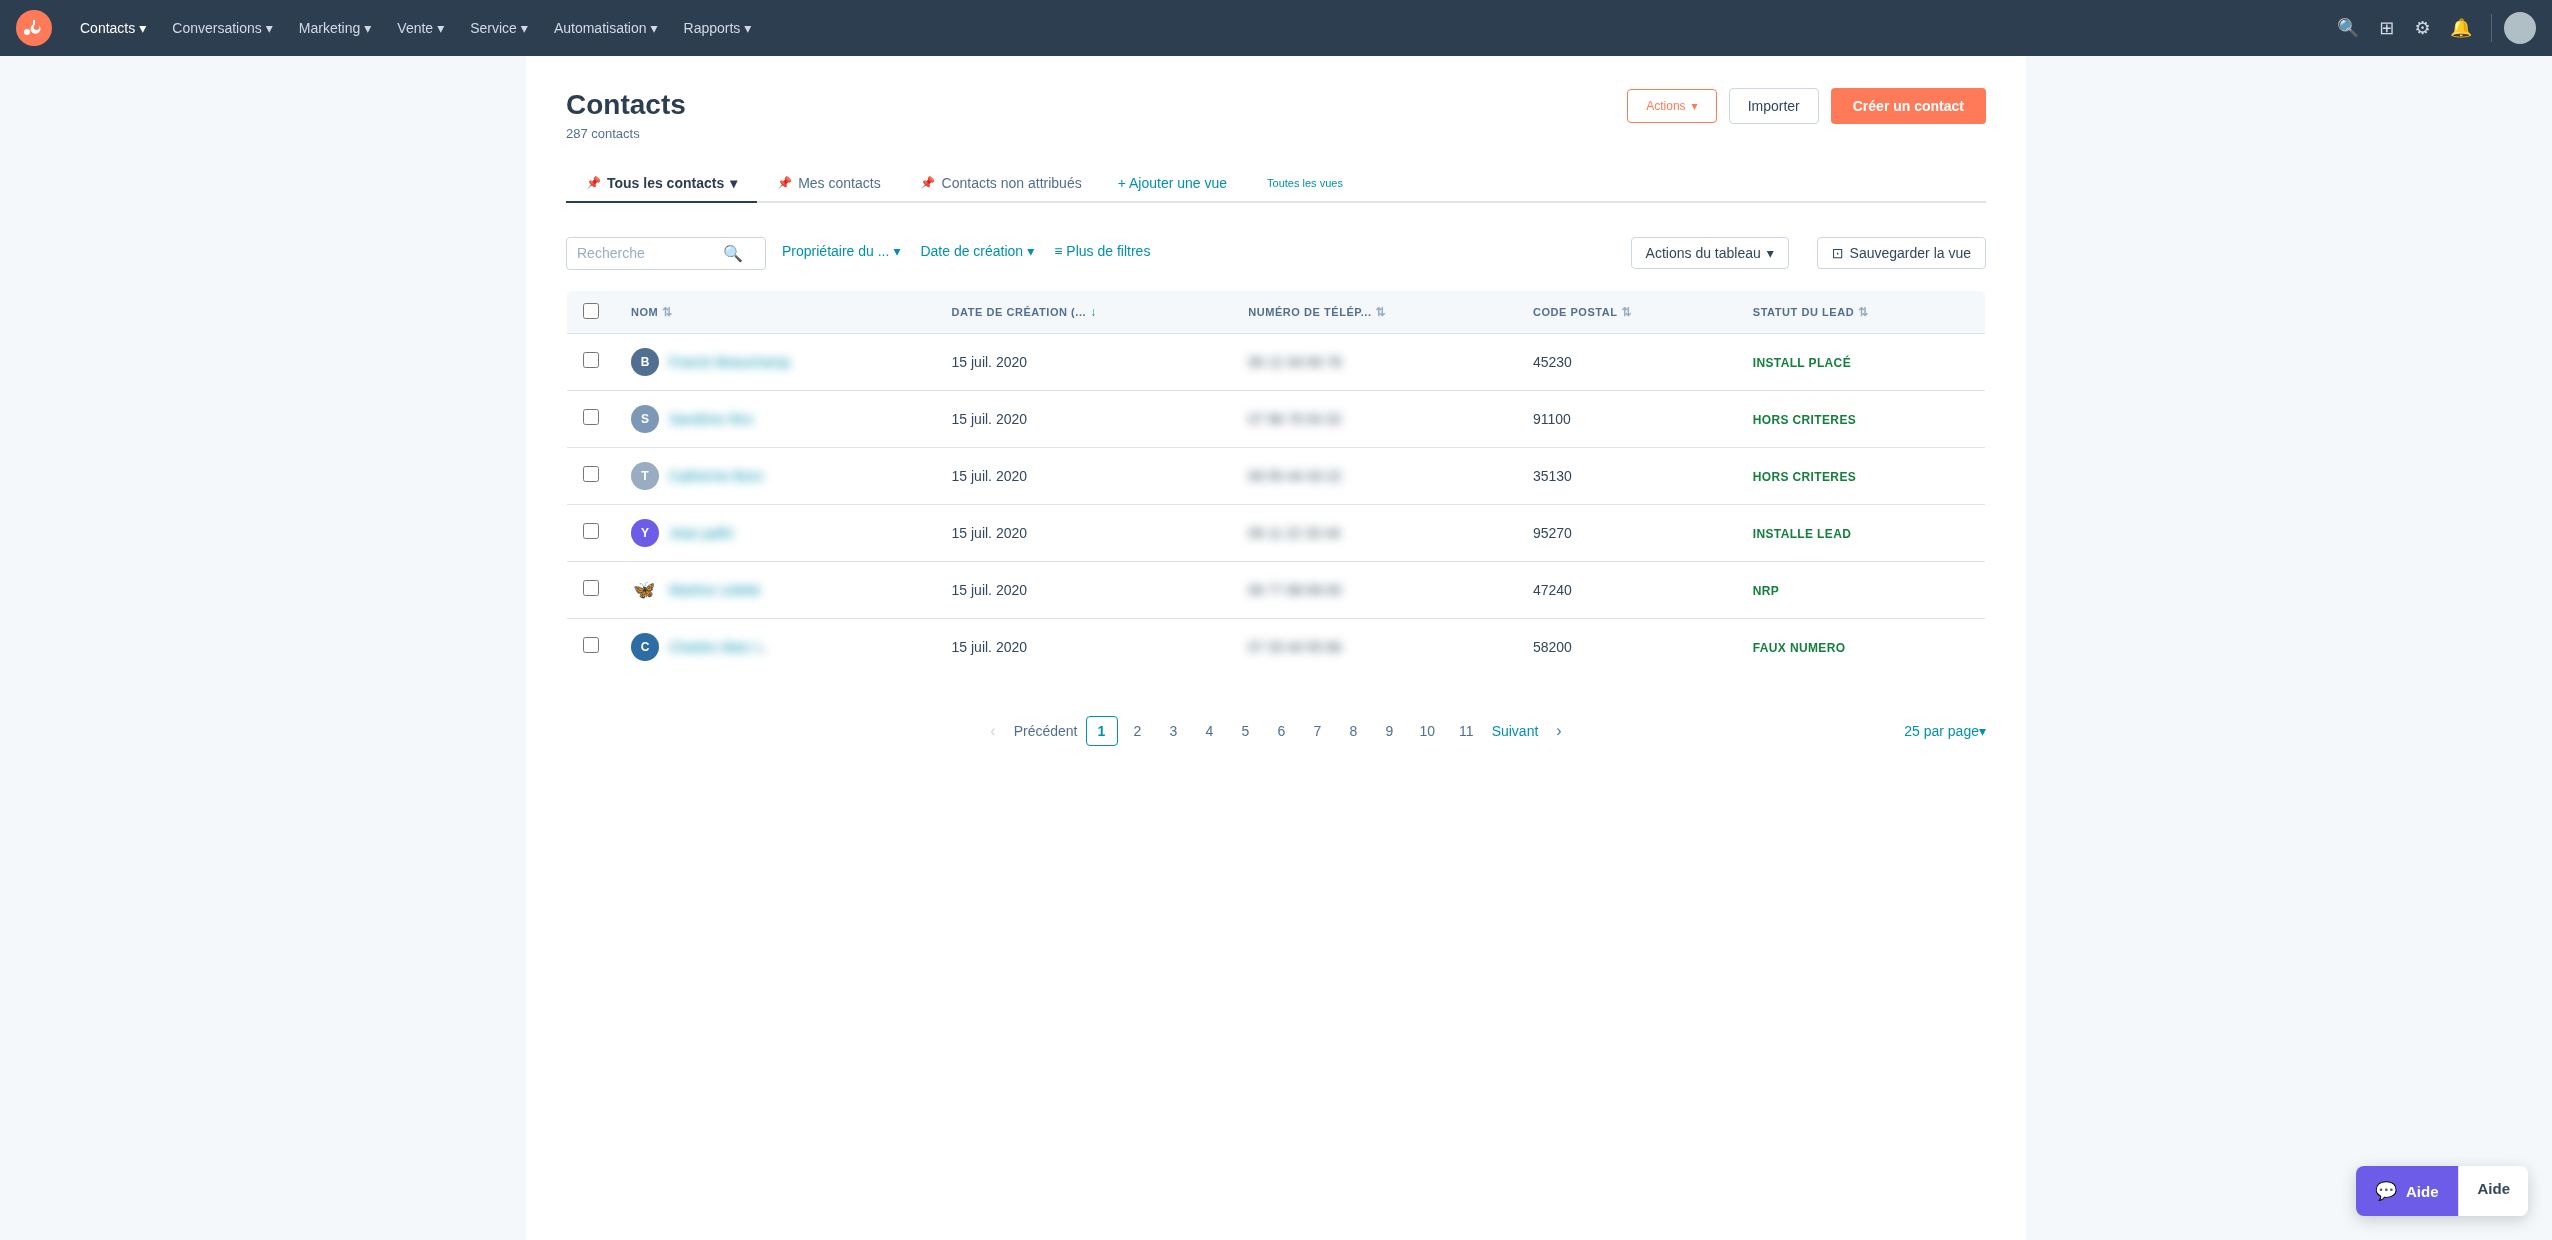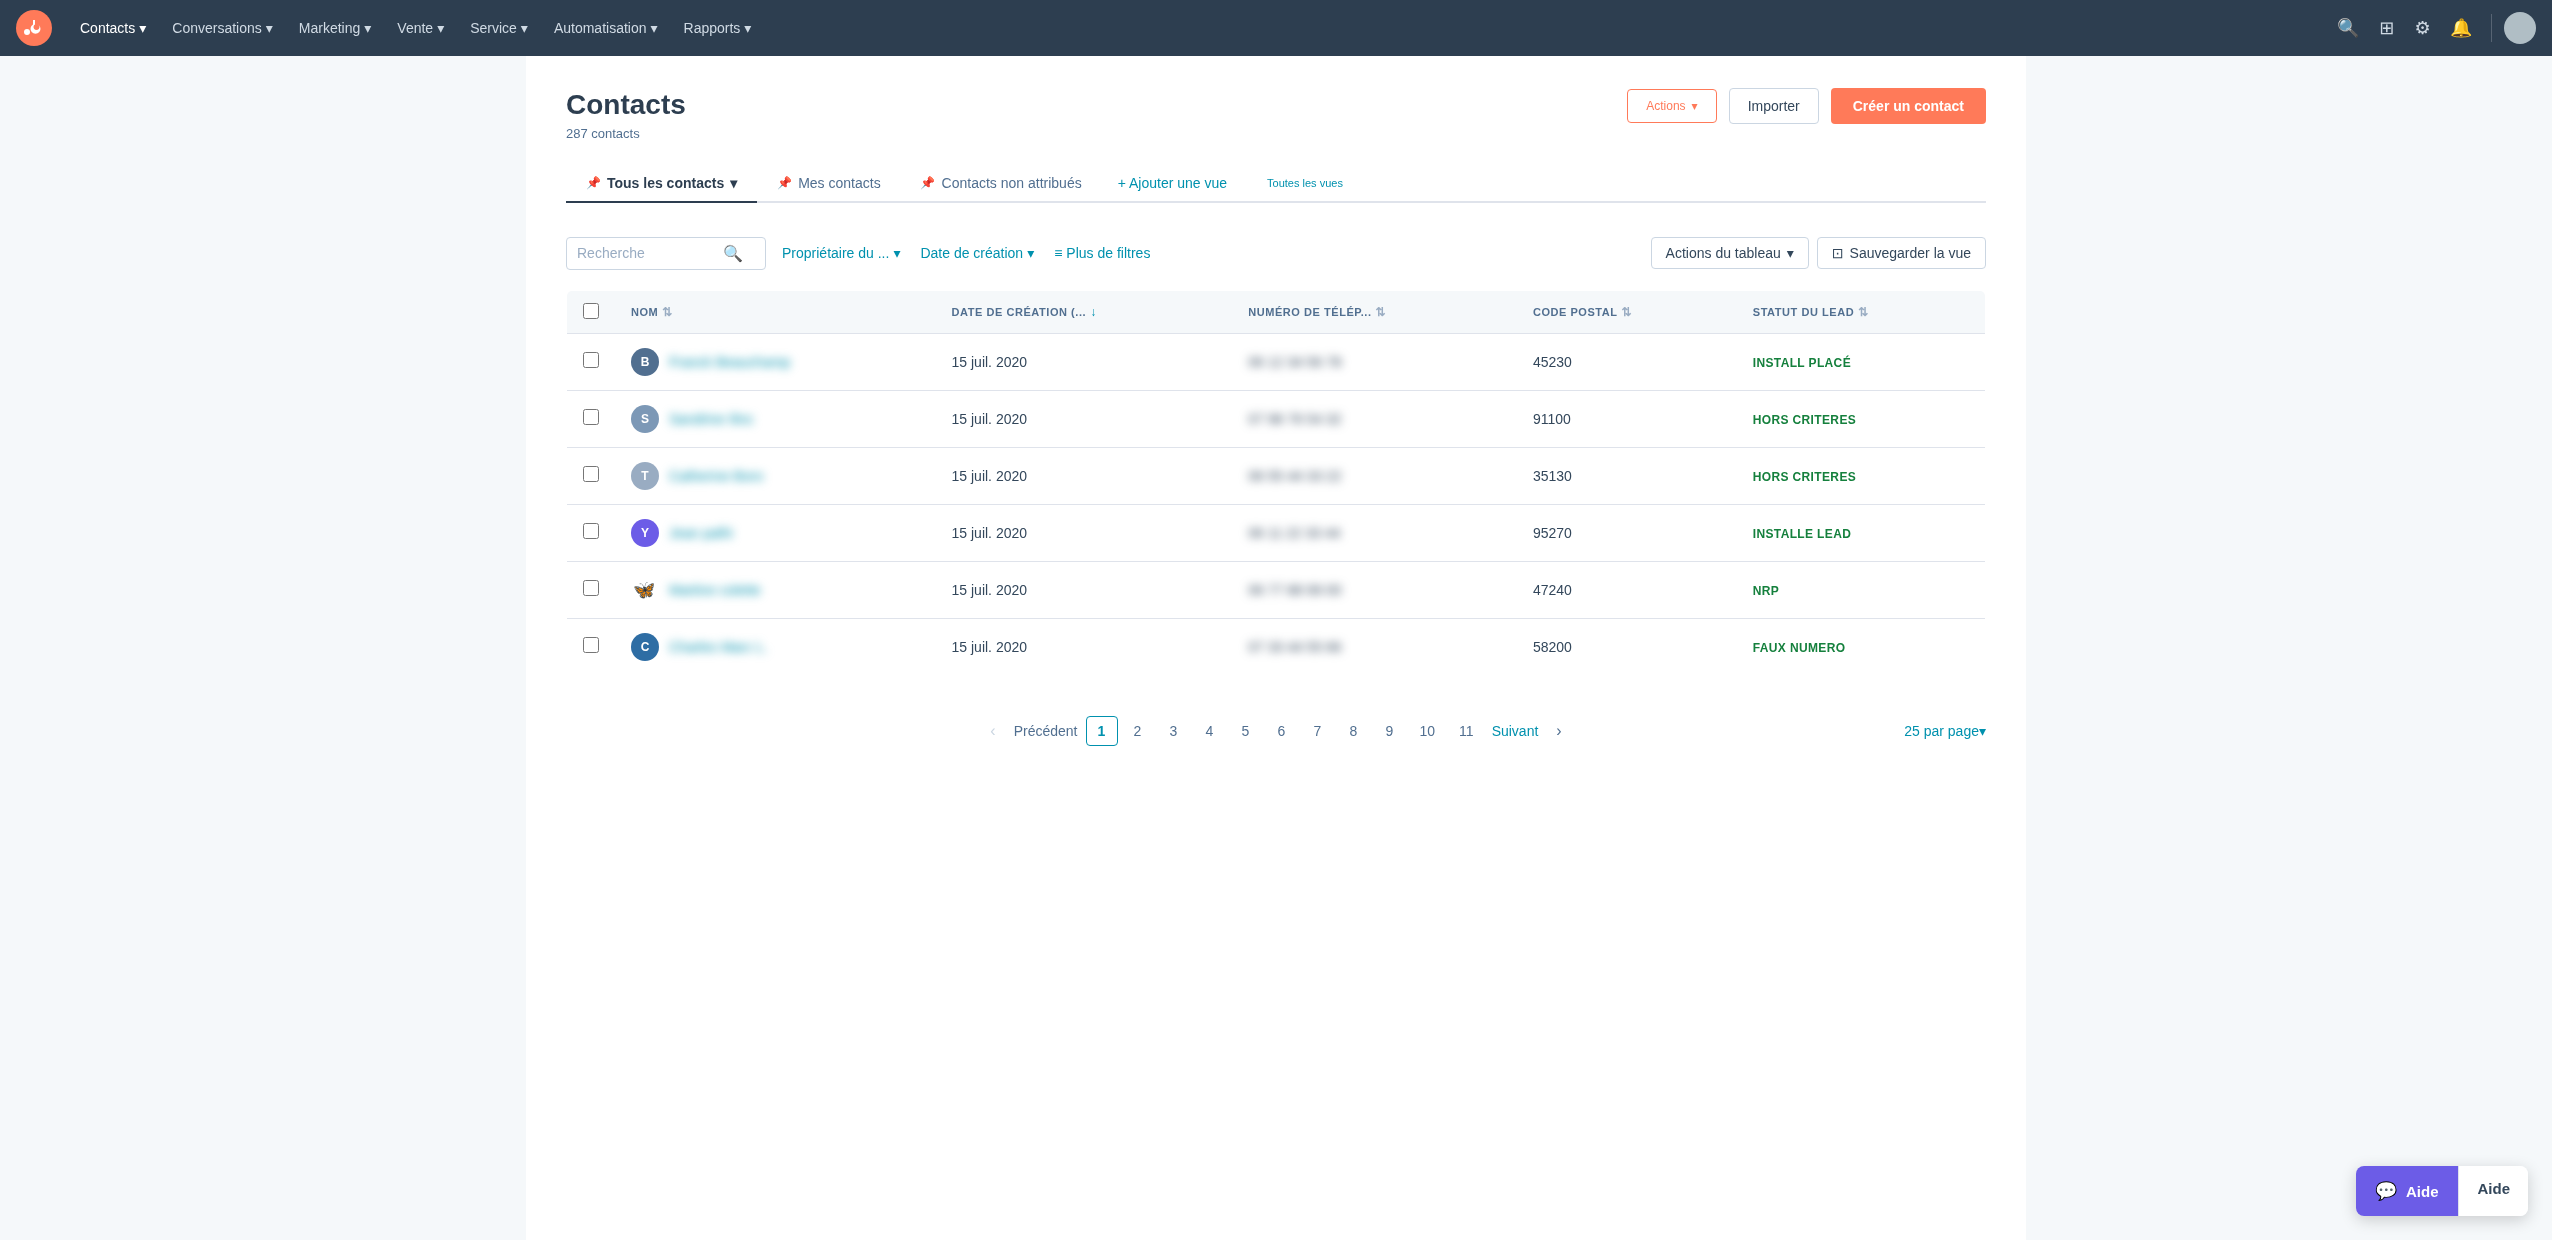--- a/index.html
+++ b/index.html
@@ -174,21 +174,21 @@
       cursor: pointer;
       font-size: 11px;
       color: #0091ae;
       font-weight: 500;
       margin-left: 8px;
     }
 
     
     .filters-row {
       display: flex;
-      align-items: center;
+      align-items: flex-start;
       gap: 12px;
       margin-bottom: 20px;
       flex-wrap: wrap;
       margin-top: 34px;
     }
     .search-box {
       display: flex;
       align-items: center;
       border: 1.5px solid #cbd6e2;
       border-radius: 4px;
@@ -214,21 +214,21 @@
       font-weight: 500;
       display: flex;
       align-items: center;
       gap: 4px;
       padding: 6px 4px;
     }
     .filters-right {
       margin-left: auto;
       display: flex;
       align-items: center;
-      gap: 8px;
+      gap: 28px;
     }
     .btn-table-actions {
       border: 1.5px solid #cbd6e2;
       color: #33475b;
       background: #fff;
       padding: 7px 14px;
       border-radius: 4px;
       cursor: pointer;
       font-size: 14px;
       font-weight: 500;

